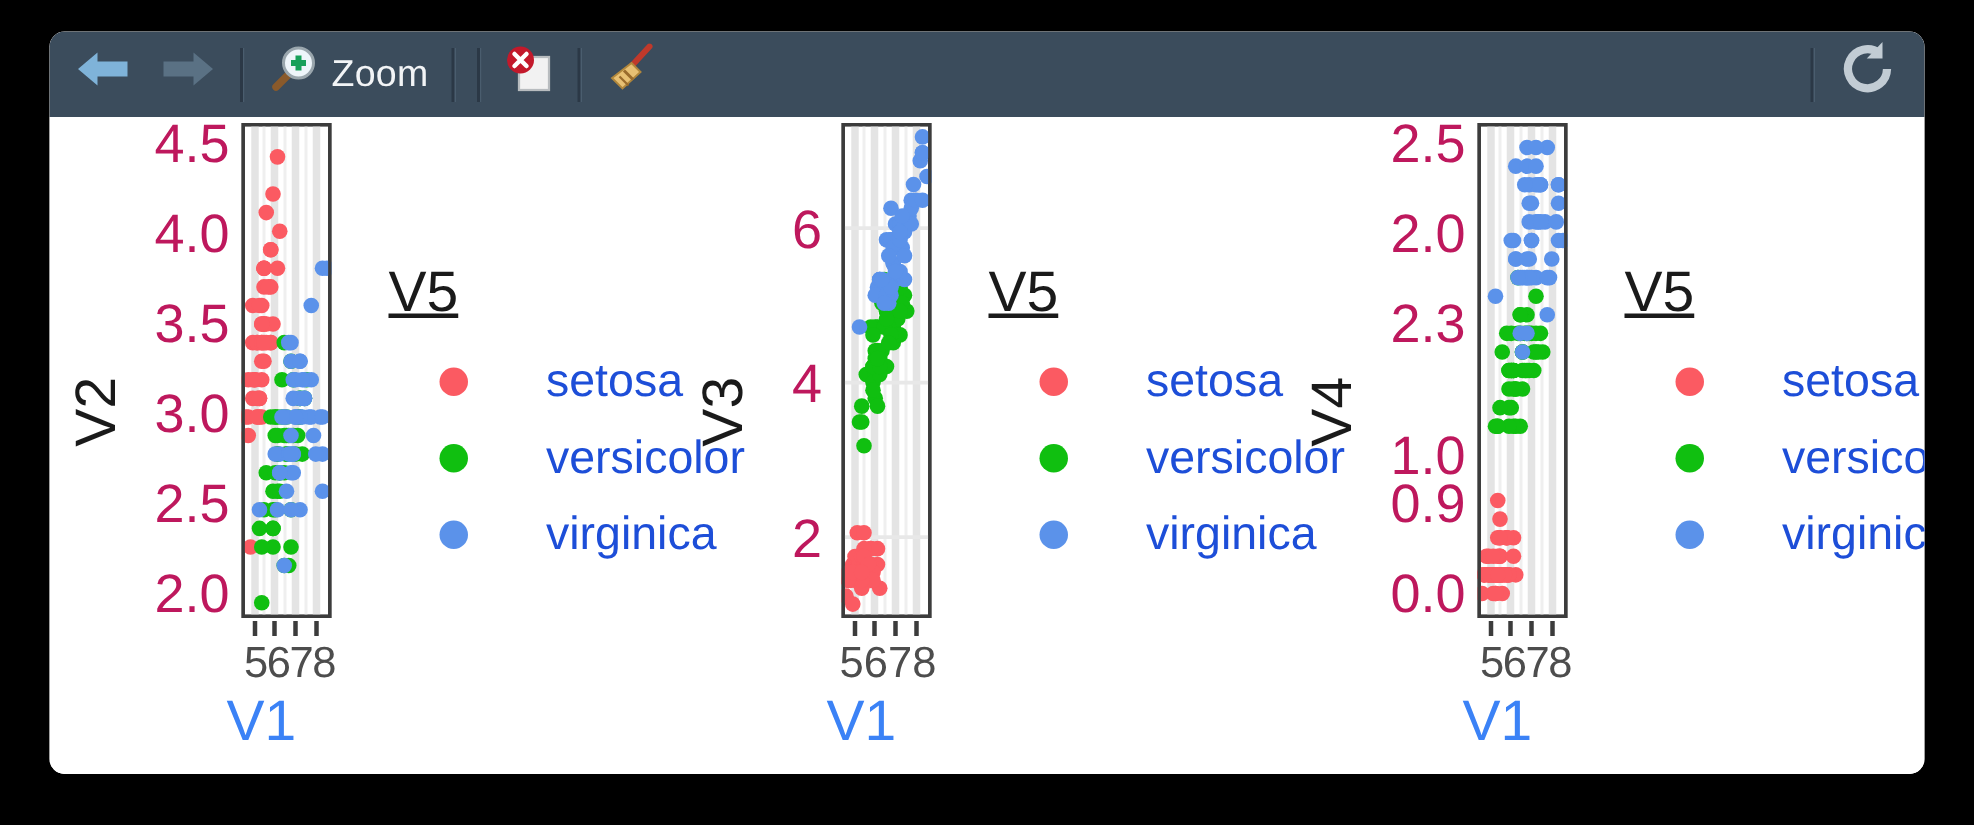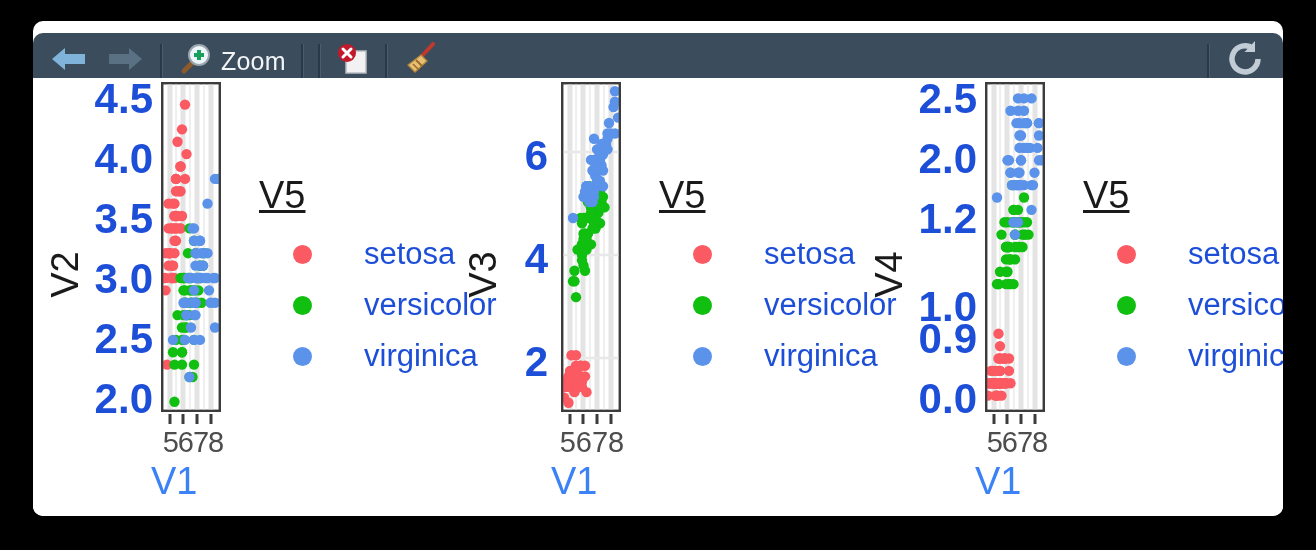--- a/index.html
+++ b/index.html
@@ -29,21 +29,20 @@
     left: 0; top: 0;
     width: 1250px;
     height: 57px;
     background: #3b4c5c;
     border-top-left-radius: 10px;
     border-top-right-radius: 10px;
     display: flex;
     align-items: center;
     box-sizing: border-box;
     padding-left: 8px;
-    margin-top: 12px;
   }
   #toolbar .tb-btn {
     display: flex;
     align-items: center;
     height: 46px;
     padding: 0 8px;
     color: #f2f4f6;
     font-size: 25px;
     white-space: nowrap;
     border-radius: 3px;
@@ -88,25 +87,24 @@
     white-space: nowrap;
   }
   .axis-label-x {
     position: absolute;
     font-size: 38px;
     color: #3b82f6;
     white-space: nowrap;
   }
   .ytick {
     position: absolute;
-    font-size: 42px;
-    color: #1d4ed8;
+    font-size: 36px;
+    color: #be185d;
     text-align: right;
     white-space: nowrap;
-    font-weight: bold;
   }
   .xticks {
     position: absolute;
     font-size: 29px;
     color: #4d4d4d;
     white-space: nowrap;
     letter-spacing: -1px;
   }
 
   .legend-title {
@@ -627,21 +625,21 @@
       <div class="legend-item" style="left:250px; top:260px;">
         <span class="legend-key" style="background:#5b92ea;"></span>
         <span class="legend-text">virginica</span>
       </div>
     </div>
 
     <div class="plot-group" style="left:820px;">
       <div class="axis-label-y" style="left:-4px; top:175px; width:80px; text-align:center;">V4</div>
       <div class="ytick" style="left:44px; top:-3px; width:80px;">2.5</div>
       <div class="ytick" style="left:44px; top:57px; width:80px;">2.0</div>
-      <div class="ytick" style="left:44px; top:117px; width:80px;">1.2</div>
+      <div class="ytick" style="left:44px; top:117px; width:80px;">2.3</div>
       <div class="ytick" style="left:44px; top:177px; width:80px;margin-top:28px;">1.0</div>
       <div class="ytick" style="left:44px; top:237px; width:80px;">0.9</div>
       <div class="ytick" style="left:44px; top:297px; width:80px;">0.0</div>
 
       <svg class="panel" width="60" height="330" viewBox="0 0 60 330" style="position:absolute;left:132px;top:4px;">
         <rect x="1" y="1" width="58" height="328" fill="#ffffff" stroke="#3c3c3c" stroke-width="2.5"></rect>
         <g stroke="#e4e4e4" stroke-width="5">
           <line x1="9" y1="2" x2="9" y2="328"></line>
           <line x1="22" y1="2" x2="22" y2="328"></line>
           <line x1="36" y1="2" x2="36" y2="328"></line>

